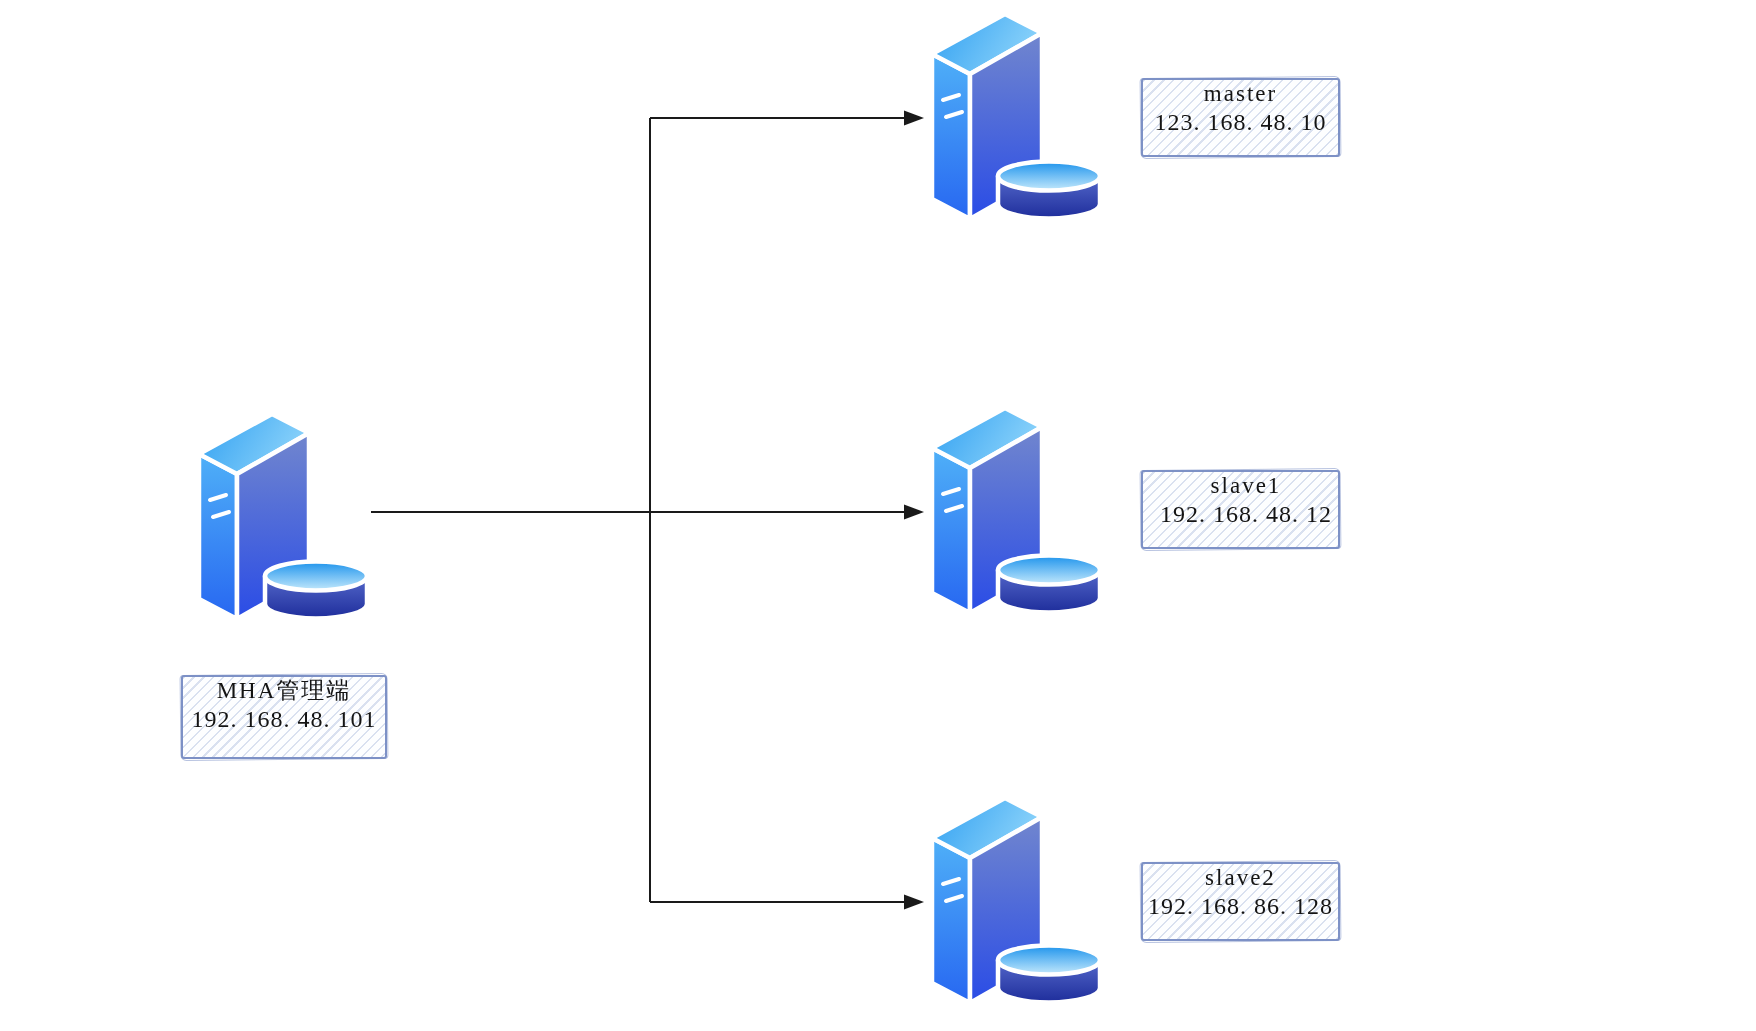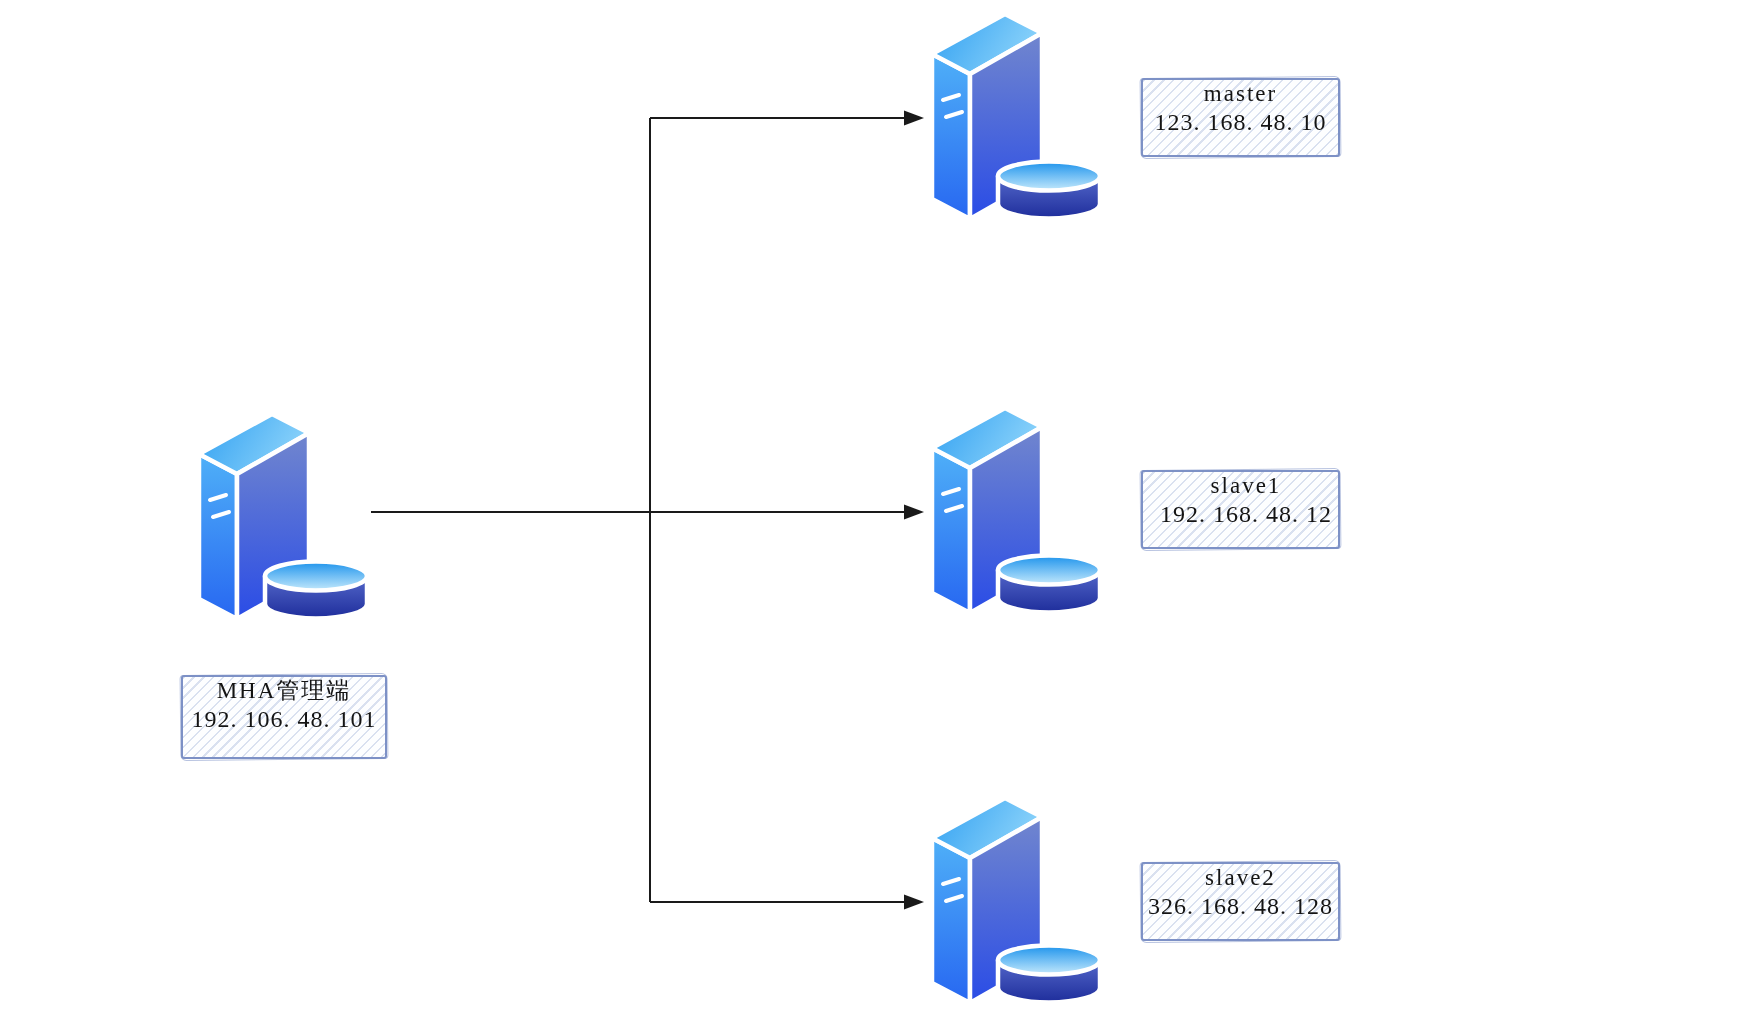--- a/index.html
+++ b/index.html
@@ -123,21 +123,21 @@
     <polygon class="arrowhead" points="924,902 904,894.5 904,909.5"></polygon>
   </svg>
 
   <div class="node node-mha">
     <svg class="server-icon" viewBox="0 0 185 215">
         <use href="#server-shape"></use>
       </svg>
   </div>
   <div class="label label-mha">
     <div class="label-name">MHA管理端</div>
-    <div class="label-ip">192. 106. 48. 101</div>
+    <div class="label-ip">192. 168. 48. 101</div>
   </div>
 
   <div class="node node-master">
     <svg class="server-icon" viewBox="0 0 185 215">
         <use href="#server-shape"></use>
       </svg>
   </div>
   <div class="label label-master">
     <div class="label-name">master</div>
     <div class="label-ip">123. 168. 48. 10</div>
@@ -153,16 +153,16 @@
     <div class="label-ip">192. 168. 48. 12</div>
   </div>
 
   <div class="node node-slave2">
     <svg class="server-icon" viewBox="0 0 185 215">
         <use href="#server-shape"></use>
       </svg>
   </div>
   <div class="label label-slave2">
     <div class="label-name">slave2</div>
-    <div class="label-ip">326. 168. 48. 128</div>
+    <div class="label-ip">192. 168. 86. 128</div>
   </div>
 
 </div>
 
 </body></html>

